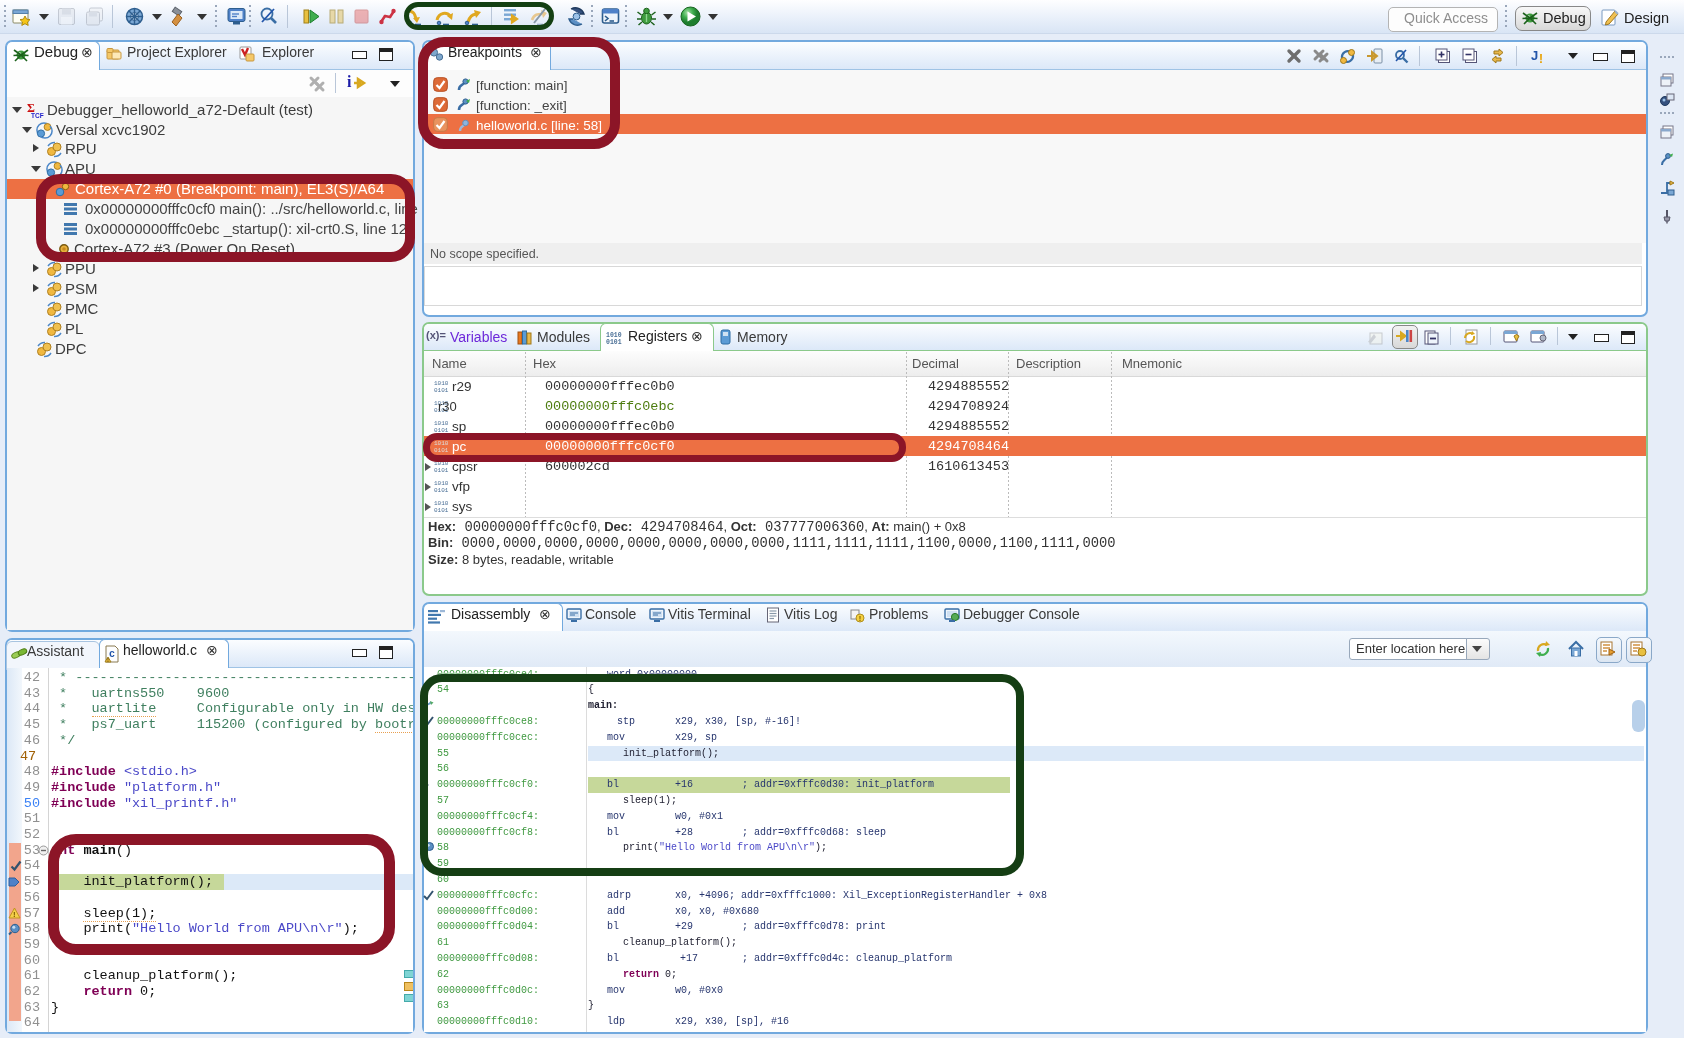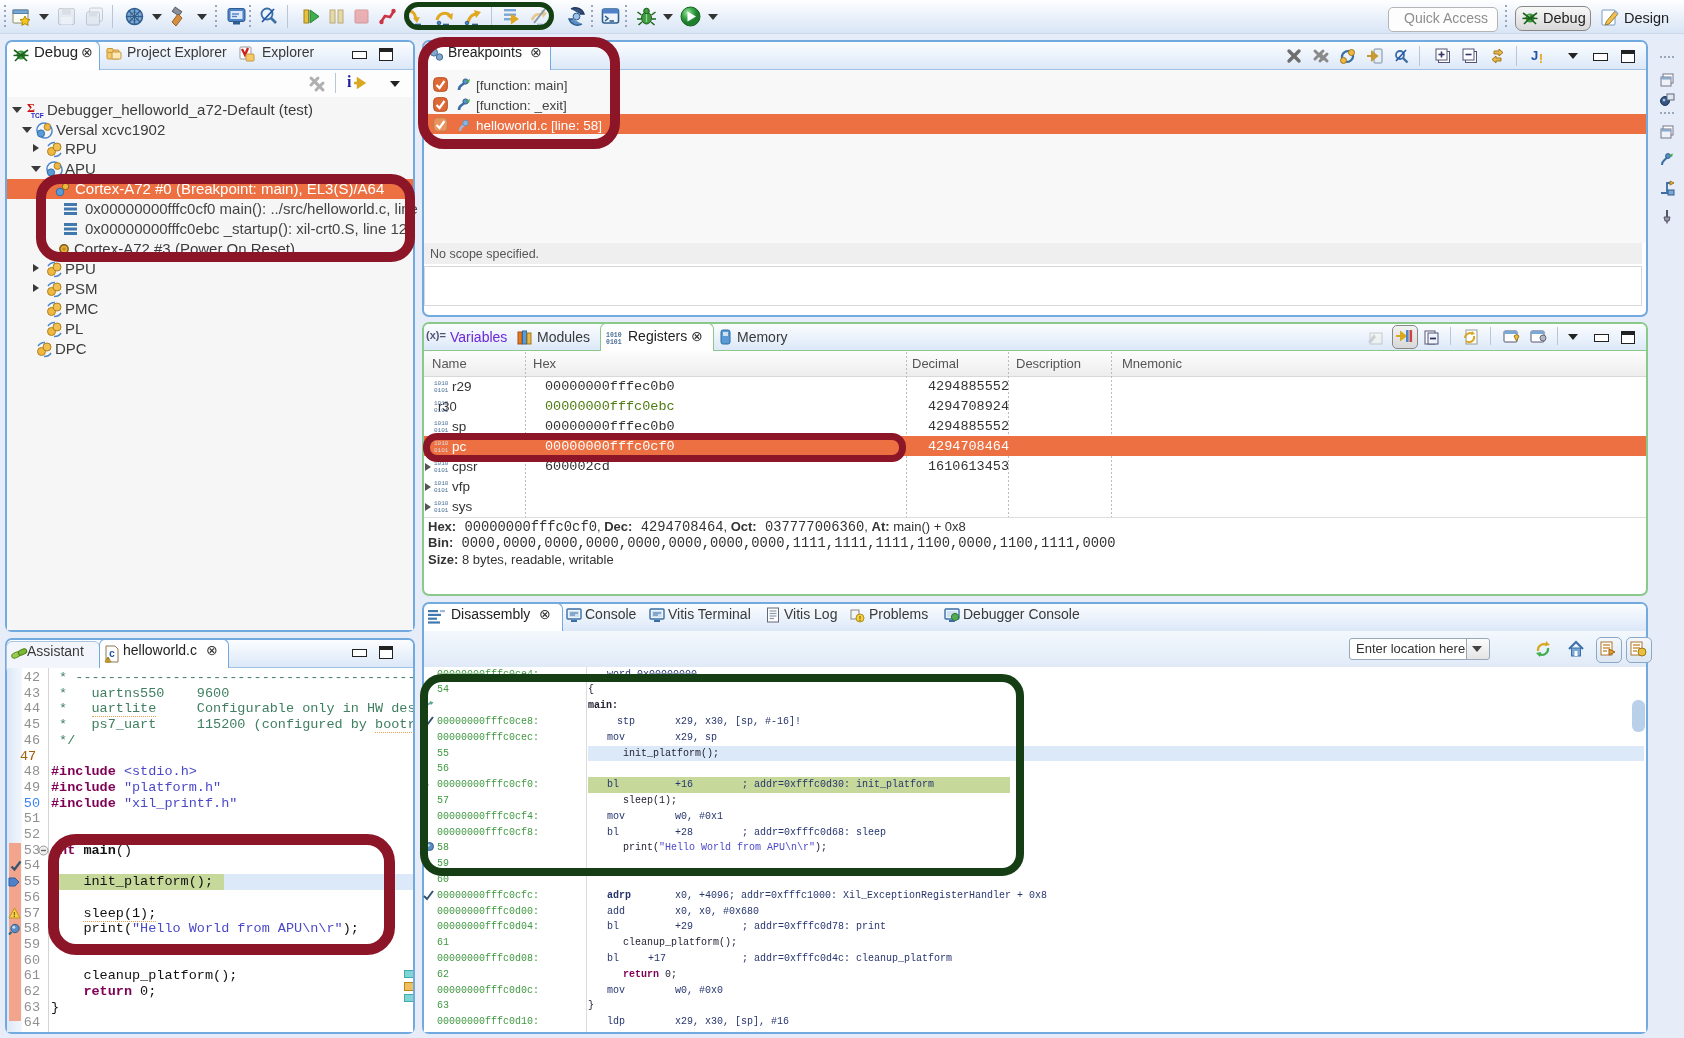--- a/index.html
+++ b/index.html
@@ -874,34 +874,34 @@
       <line x1="4" y1="9" x2="1.5" y2="11.5" stroke="#2e5e8e" stroke-width="2"></line>
     </svg>
 <div class="a nw mono gr" style="left:437px;top:840.3px;">58</div>
     <div class="a nw mono" style="left:623px;top:840.3px;color:#223;">print(<span class="str">"Hello World from APU\n\r"</span>);</div>
 <div class="a nw mono gr" style="left:437px;top:856.1px;">59</div>
 <div class="a nw mono gr" style="left:437px;top:871.9px;">60</div>
 <svg class="a" style="left:423px;top:890px" width="11" height="11" viewBox="0 0 11 11">
       <path d="M1 6 L4 9 L10 1" stroke="#33536e" stroke-width="2" fill="none"></path>
     </svg>
 <div class="a nw mono gr" style="left:437px;top:887.7px;">00000000fffc0cfc:</div>
-    <div class="a nw mono navy" style="left:607px;top:887.7px;font-weight:bold;">adrp</div>
+    <div class="a nw mono navy" style="left:607px;top:887.7px;">adrp</div>
     <div class="a nw mono navy" style="left:675px;top:887.7px;">x0, +4096; addr=0xfffc1000: Xil_ExceptionRegisterHandler + 0x8</div>
 <div class="a nw mono gr" style="left:437px;top:903.5px;">00000000fffc0d00:</div>
     <div class="a nw mono navy" style="left:607px;top:903.5px;">add</div>
     <div class="a nw mono navy" style="left:675px;top:903.5px;">x0, x0, #0x680</div>
 <div class="a nw mono gr" style="left:437px;top:919.3px;">00000000fffc0d04:</div>
     <div class="a nw mono navy" style="left:607px;top:919.3px;">bl</div>
     <div class="a nw mono navy" style="left:675px;top:919.3px;">+29</div>
     <div class="a nw mono navy" style="left:742px;top:919.3px;">; addr=0xfffc0d78: print</div>
 <div class="a nw mono gr" style="left:437px;top:935.1px;">61</div>
     <div class="a nw mono" style="left:623px;top:935.1px;color:#223;">cleanup_platform();</div>
 <div class="a nw mono gr" style="left:437px;top:950.9px;">00000000fffc0d08:</div>
     <div class="a nw mono navy" style="left:607px;top:950.9px;">bl</div>
-    <div class="a nw mono navy" style="left:648px;top:950.9px;">+17</div>
+    <div class="a nw mono navy" style="left:680px;top:950.9px;">+17</div>
     <div class="a nw mono navy" style="left:742px;top:950.9px;">; addr=0xfffc0d4c: cleanup_platform</div>
 <div class="a nw mono gr" style="left:437px;top:966.7px;">62</div>
     <div class="a nw mono" style="left:623px;top:966.7px;"><span class="kw">return</span><span style="color:#223;"> 0;</span></div>
 <div class="a nw mono gr" style="left:437px;top:982.5px;">00000000fffc0d0c:</div>
     <div class="a nw mono navy" style="left:607px;top:982.5px;">mov</div>
     <div class="a nw mono navy" style="left:675px;top:982.5px;">w0, #0x0</div>
 <div class="a nw mono gr" style="left:437px;top:998.3px;">63</div>
     <div class="a nw mono" style="left:588px;top:998.3px;color:#223;">}</div>
 <div class="a nw mono gr" style="left:437px;top:1014.1px;">00000000fffc0d10:</div>
     <div class="a nw mono navy" style="left:607px;top:1014.1px;">ldp</div>

